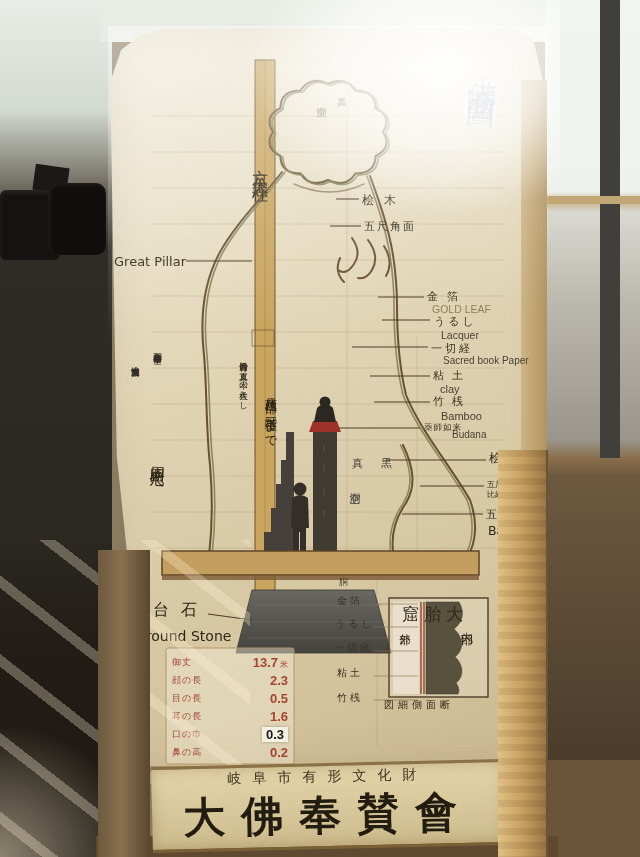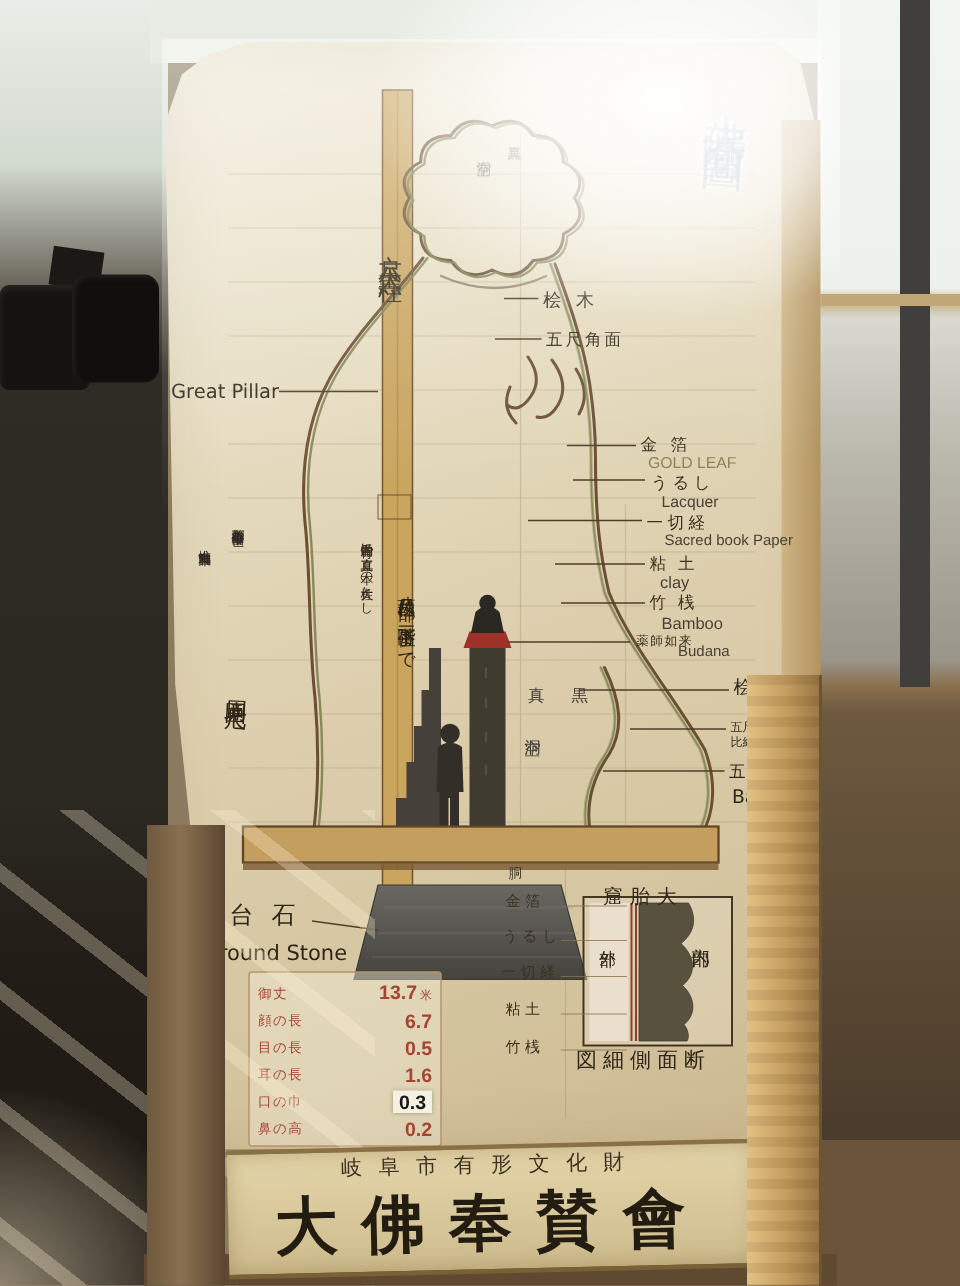--- a/index.html
+++ b/index.html
@@ -67,24 +67,24 @@
   .t-gs-jp{left:153px;top:600px;font-size:16px;letter-spacing:12px;color:#2e2515;}
   .t-gs-en{left:135px;top:628px;font-size:14px;color:#2e2515;}
   
   .mtable{left:172px;top:654px;width:116px;z-index:5;display:flex;flex-direction:column;gap:2px;}
   .mrow{display:flex;justify-content:space-between;align-items:center;height:16px;}
   .mlabel{font-size:9px;color:rgba(155,50,35,.9);letter-spacing:1px;}
   .mval{font-size:13px;color:rgba(160,55,38,.92);font-weight:bold;margin-left:29px;}
   .munit{font-size:8px;color:rgba(155,50,35,.9);margin-left:2px;}
   .val-patch{color:#191919;background:#f4f0e2;padding:0 4px;box-shadow:0 0 3px rgba(80,60,30,.4);}
   
-  .t-db-title{left:402px;top:589px;font-size:13px;letter-spacing:5px;color:#30281a;}
+  .t-db-title{left:402px;top:603px;font-size:17px;letter-spacing:5px;color:#30281a;}
   .t-db-outer{left:396px;top:625px;font-size:11px;color:#30281a;}
   .t-db-inner{left:458px;top:622px;font-size:12.5px;color:#30281a;}
-  .t-db-caption{left:384px;top:698px;font-size:14px;letter-spacing:4px;color:#2e2515;}
+  .t-db-caption{left:384px;top:698px;font-size:10px;letter-spacing:4px;color:#2e2515;}
   .t-layer{font-size:10px;letter-spacing:3px;color:#3a311f;}
   .ly0{left:337px;top:594px;} .ly1{left:335px;top:617px;} .ly2{left:334px;top:641px;}
   .ly3{left:337px;top:666px;} .ly4{left:337px;top:691px;}
   .t-layer-h{left:339px;top:576px;font-size:9px;color:#3a311f;}
   
   .wash-top{left:140px;top:0;width:420px;height:340px;z-index:6;pointer-events:none;
     background:radial-gradient(ellipse 62% 58% at 72% 20%, rgba(255,255,255,.95) 0%, rgba(255,255,255,.65) 40%, rgba(255,255,255,0) 75%);}
   .wash-soft{left:108px;top:26px;width:440px;height:500px;z-index:6;pointer-events:none;
     background:linear-gradient(175deg, rgba(255,255,255,.45), rgba(255,255,255,.12) 40%, rgba(255,255,255,0) 60%);}
   .flare{left:0;top:540px;width:250px;height:317px;z-index:6;pointer-events:none;
@@ -273,21 +273,21 @@
 <span class="lbl t-gs-jp">台石</span>
 <span class="lbl t-gs-en">Ground Stone</span>
 
 <div class="abs mtable">
   <div class="mrow">
     <span class="mlabel">御丈</span>
     <span><span class="mval">13.7</span><span class="munit">米</span></span>
   </div>
   <div class="mrow">
     <span class="mlabel">顔の長</span>
-    <span class="mval">6.7</span>
+    <span class="mval">2.3</span>
   </div>
   <div class="mrow">
     <span class="mlabel">目の長</span>
     <span class="mval">0.5</span>
   </div>
   <div class="mrow">
     <span class="mlabel">耳の長</span>
     <span class="mval">1.6</span>
   </div>
   <div class="mrow">

